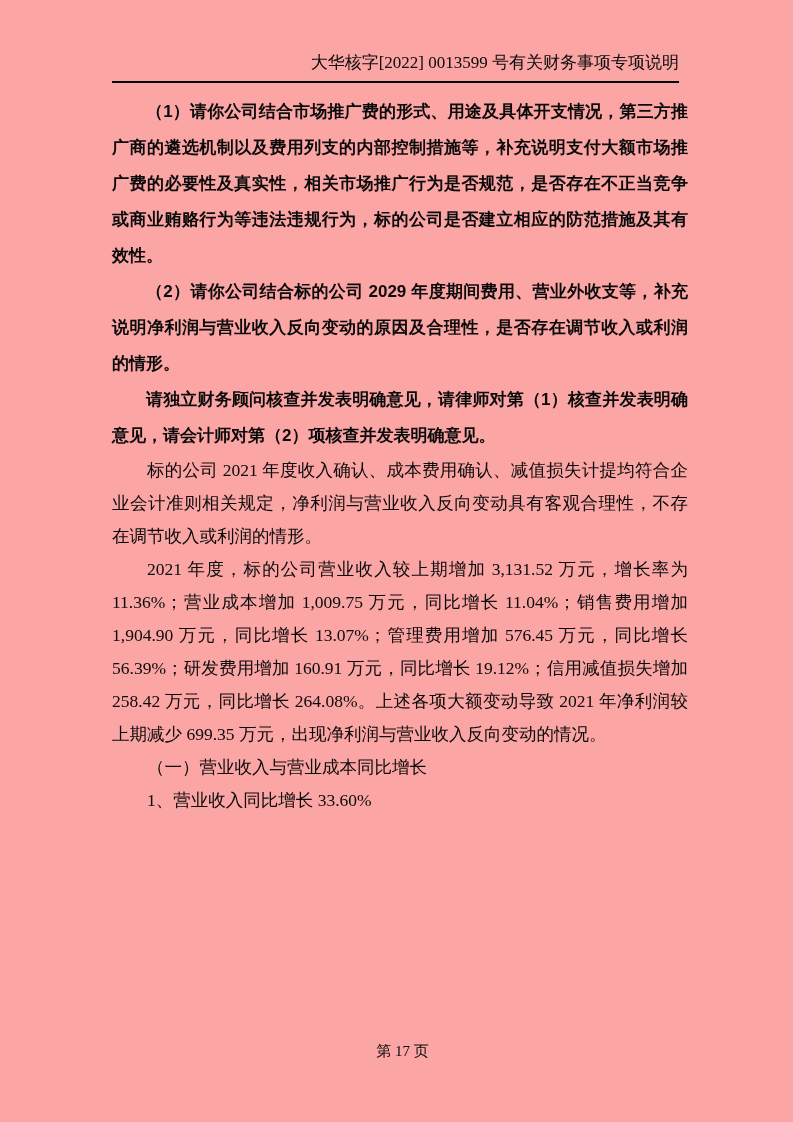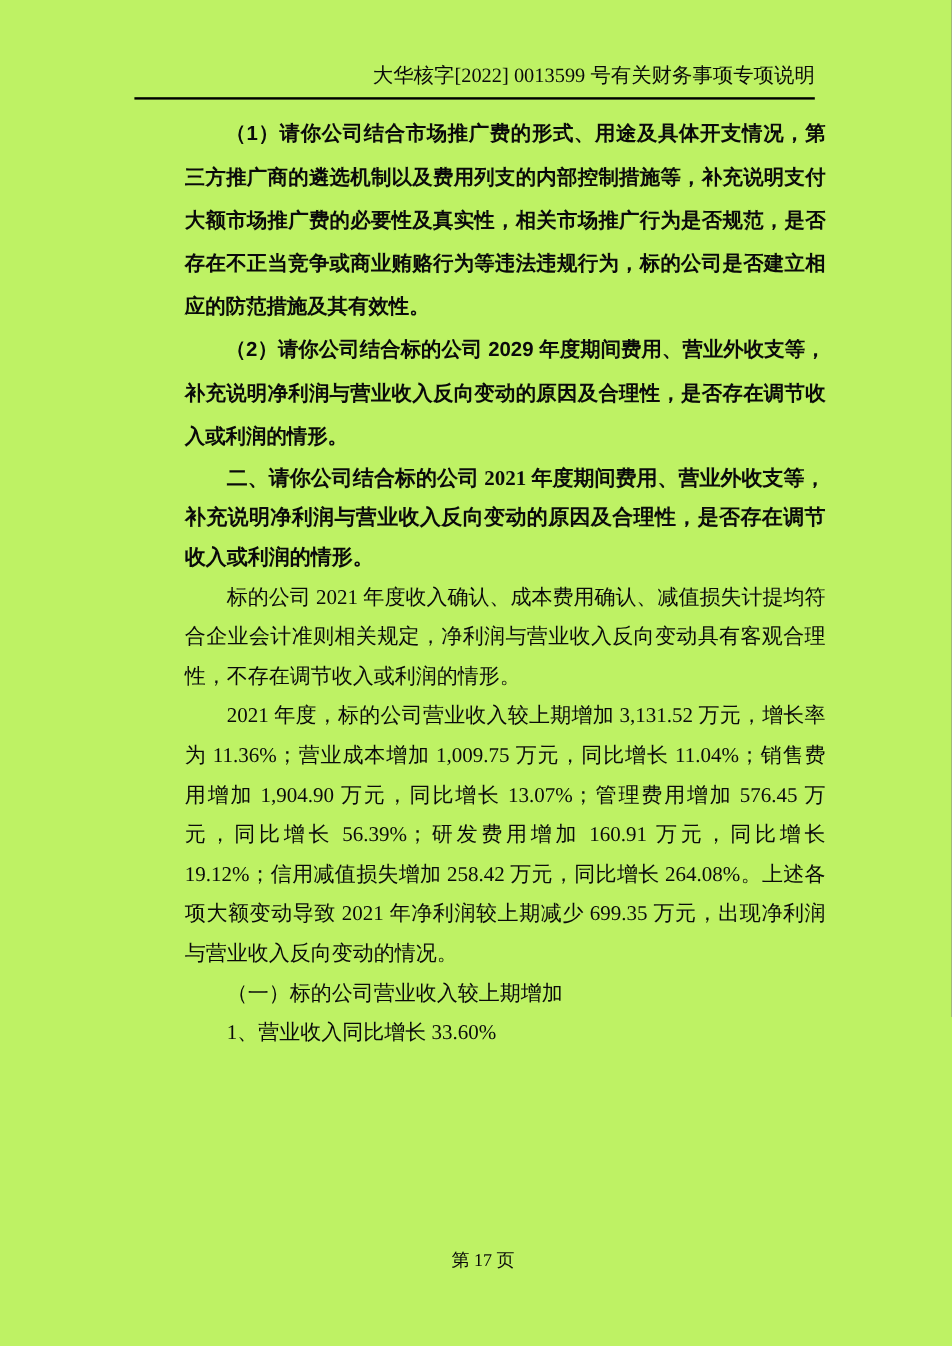--- a/index.html
+++ b/index.html
@@ -2,21 +2,21 @@
 <html><head>
 <meta charset="utf-8">
 <style>
   * { margin: 0; padding: 0; box-sizing: border-box; }
   html, body { background: #888; }
   .page {
     position: relative;
     width: 793px;
     height: 1122px;
     margin: 0 auto;
-    background: #bef264;
+    background: #fca5a5;
     color: #0a0a0a;
     overflow: hidden;
   }
   .page-header {
     position: absolute;
     left: 112px;
     width: 567px;
     top: 52px;
     text-align: right;
     font-family: "Liberation Serif", "DejaVu Serif", serif;
@@ -45,21 +45,21 @@
     line-height: 33px;
     text-align: justify;
   }
   .p-serif-bold {
     font-family: "Liberation Serif", "DejaVu Serif", serif;
     font-weight: bold;
     font-size: 17.5px;
     line-height: 33px;
     text-align: justify;
   }
-  .indent { text-indent: 2em; margin-left: 42px; }
+  .indent { text-indent: 2em; }
   .page-footer {
     position: absolute;
     left: 12px;
     right: 0;
     bottom: 62px;
     text-align: center;
     font-family: "Liberation Serif", "DejaVu Serif", serif;
     font-size: 15px;
     line-height: 18px;
   }
@@ -67,22 +67,22 @@
 </head>
 <body>
 
 <div class="page">
 
   <div class="page-header">大华核字[2022] 0013599 号有关财务事项专项说明</div>
 
   <div class="content">
     <div class="p-bold-sans indent">（1）请你公司结合市场推广费的形式、用途及具体开支情况，第三方推广商的遴选机制以及费用列支的内部控制措施等，补充说明支付大额市场推广费的必要性及真实性，相关市场推广行为是否规范，是否存在不正当竞争或商业贿赂行为等违法违规行为，标的公司是否建立相应的防范措施及其有效性。</div>
     <div class="p-bold-sans indent">（2）请你公司结合标的公司 2029 年度期间费用、营业外收支等，补充说明净利润与营业收入反向变动的原因及合理性，是否存在调节收入或利润的情形。</div>
-    <div class="p-serif-bold indent">二、请你公司结合标的公司 2021 年度期间费用、营业外收支等，补充说明净利润与营业收入反向变动的原因及合理性，是否存在调节收入或利润的情形。</div>
+    <div class="p-bold-sans indent">请独立财务顾问核查并发表明确意见，请律师对第（1）核查并发表明确意见，请会计师对第（2）项核查并发表明确意见。</div>
     <div class="p-serif indent">标的公司 2021 年度收入确认、成本费用确认、减值损失计提均符合企业会计准则相关规定，净利润与营业收入反向变动具有客观合理性，不存在调节收入或利润的情形。</div>
     <div class="p-serif indent">2021 年度，标的公司营业收入较上期增加 3,131.52 万元，增长率为 11.36%；营业成本增加 1,009.75 万元，同比增长 11.04%；销售费用增加 1,904.90 万元，同比增长 13.07%；管理费用增加 576.45 万元，同比增长 56.39%；研发费用增加 160.91 万元，同比增长 19.12%；信用减值损失增加 258.42 万元，同比增长 264.08%。上述各项大额变动导致 2021 年净利润较上期减少 699.35 万元，出现净利润与营业收入反向变动的情况。</div>
-    <div class="p-serif indent">（一）标的公司营业收入较上期增加</div>
+    <div class="p-serif indent">（一）营业收入与营业成本同比增长</div>
     <div class="p-serif indent">1、营业收入同比增长 33.60%</div>
   </div>
 
   <div class="page-footer">第 17 页</div>
 
 </div>
 
 </body></html>

